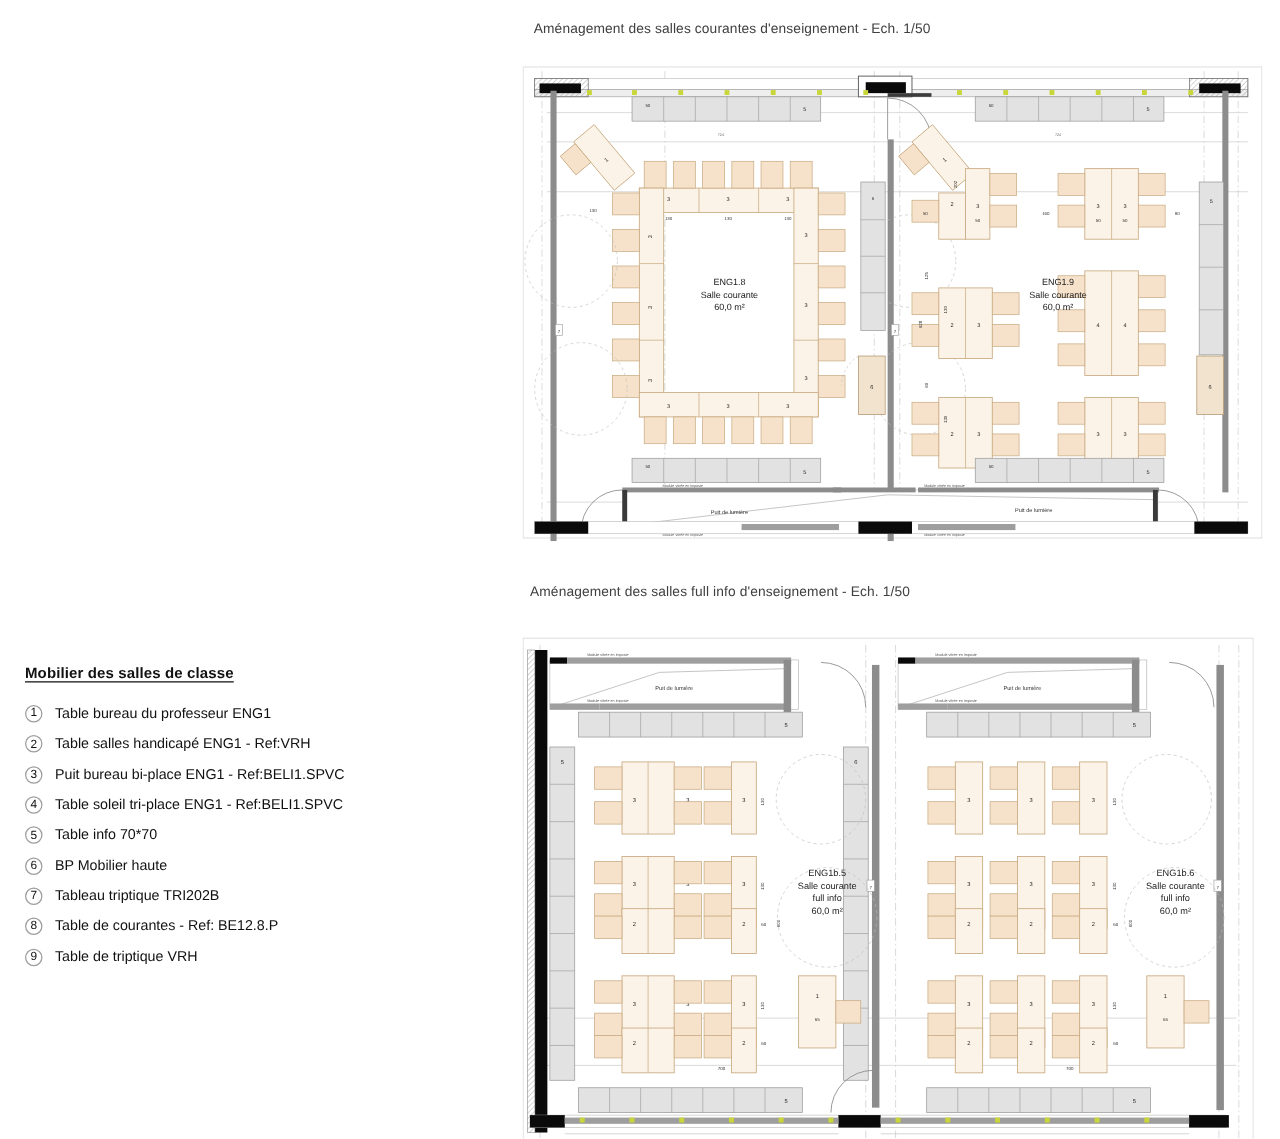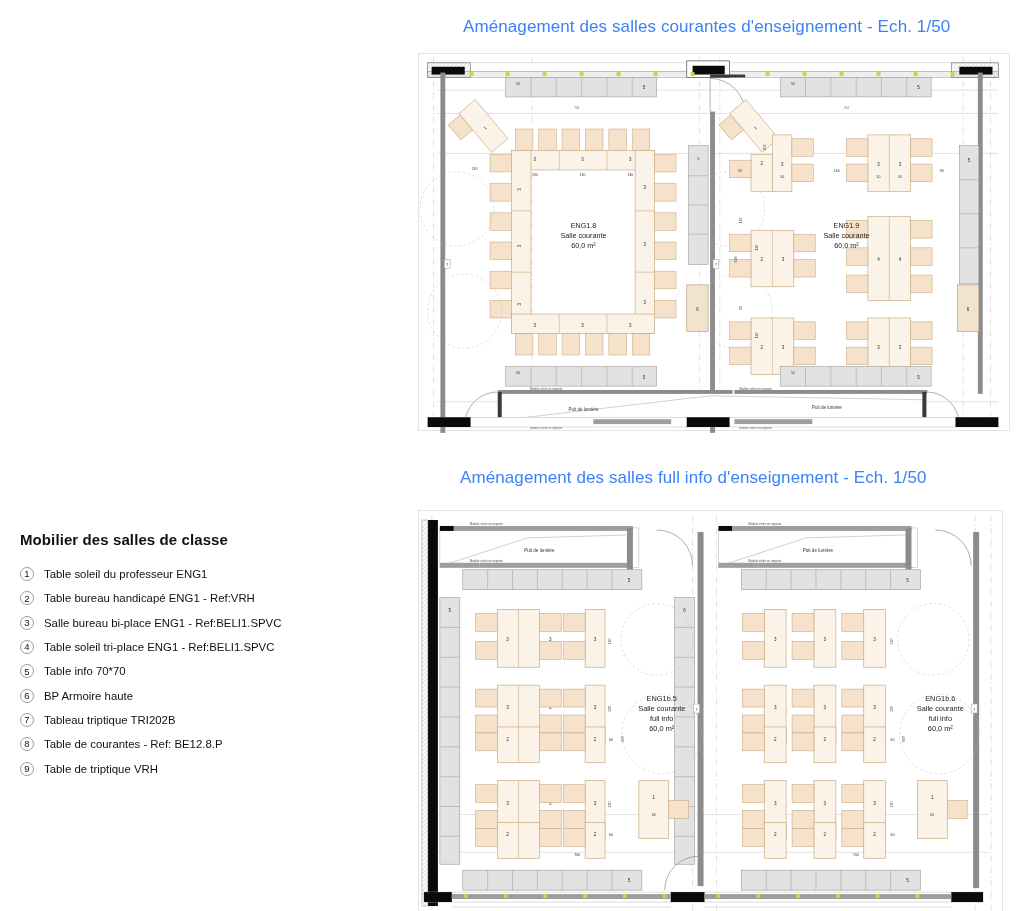--- a/index.html
+++ b/index.html
@@ -12,34 +12,33 @@
   #page {
     position: relative;
     width: 1024px; height: 911px;
     background: #ffffff;
     overflow: hidden;
   }
 
   
   .plan-title {
     position: absolute;
-    font-size: 17px;
-    color: #3b82f6;
+    font-size: 11px;
+    color: #404040;
     white-space: nowrap;
     letter-spacing: .1px;
-    margin-left: 36px;
   }
   #title-top   { left: 427px; top: 17px; }
   #title-bot   { left: 424px; top: 468px; }
 
   
   #legend { position: absolute; left: 20px; top: 531px; width: 310px; }
   #legend-title {
-    font-size: 15px; font-weight: bold; color: #111;
-    text-underline-offset: 3px;
+    font-size: 12px; font-weight: bold; color: #111;
+    text-decoration: underline; text-underline-offset: 3px;
     margin-bottom: 14px; letter-spacing: .1px;
   }
   .legend-row {
     display: flex; align-items: center;
     height: 24.3px;
   }
   .legend-num {
     flex: 0 0 auto;
     width: 14px; height: 14px; border-radius: 50%;
     border: 1px solid #9d9d9d;
@@ -75,41 +74,41 @@
 <div id="page">
 
   <div class="plan-title" id="title-top">Aménagement des salles courantes d'enseignement - Ech. 1/50</div>
   <div class="plan-title" id="title-bot">Aménagement des salles full info d'enseignement - Ech. 1/50</div>
 
   <div id="legend">
     <div id="legend-title">Mobilier des salles de  classe</div>
 
     <div class="legend-row">
       <div class="legend-num">1</div>
-      <div class="legend-label">Table soleil du professeur ENG1</div>
+      <div class="legend-label">Table bureau du professeur ENG1</div>
     </div>
     <div class="legend-row">
       <div class="legend-num">2</div>
-      <div class="legend-label">Table bureau handicapé ENG1 - Ref:VRH</div>
+      <div class="legend-label">Table salles handicapé ENG1 - Ref:VRH</div>
     </div>
     <div class="legend-row">
       <div class="legend-num">3</div>
-      <div class="legend-label">Salle bureau bi-place ENG1 - Ref:BELI1.SPVC</div>
+      <div class="legend-label">Puit bureau bi-place ENG1 - Ref:BELI1.SPVC</div>
     </div>
     <div class="legend-row">
       <div class="legend-num">4</div>
       <div class="legend-label">Table soleil tri-place ENG1 - Ref:BELI1.SPVC</div>
     </div>
     <div class="legend-row">
       <div class="legend-num">5</div>
       <div class="legend-label">Table info 70*70</div>
     </div>
     <div class="legend-row">
       <div class="legend-num">6</div>
-      <div class="legend-label">BP Armoire haute</div>
+      <div class="legend-label">BP Mobilier haute</div>
     </div>
     <div class="legend-row">
       <div class="legend-num">7</div>
       <div class="legend-label">Tableau triptique TRI202B</div>
     </div>
     <div class="legend-row">
       <div class="legend-num">8</div>
       <div class="legend-label">Table de courantes - Ref: BE12.8.P</div>
     </div>
     <div class="legend-row">

